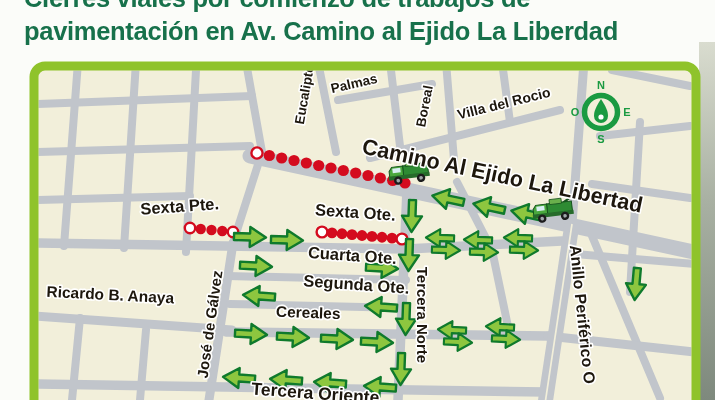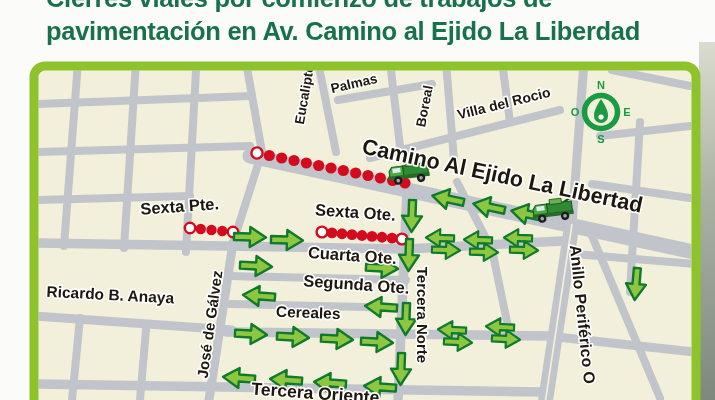--- a/index.html
+++ b/index.html
@@ -1,20 +1,20 @@
 <!DOCTYPE html>
 <html><head>
 <meta charset="utf-8">
 <style>
   html,body{margin:0;padding:0;}
   body{width:715px;height:400px;overflow:hidden;background:#fbfcf9;font-family:"Liberation Sans",sans-serif;position:relative;}
   .stage{position:absolute;inset:0;}
   .bg-band{position:absolute;right:0;top:42px;bottom:0;width:16px;
     background:linear-gradient(180deg,#d9dccf 0%,#a8b0a2 45%,#7e897d 100%);}
-  .title-line{position:absolute;left:46px;white-space:nowrap;
+  .title-line{position:absolute;left:24px;white-space:nowrap;
     font-weight:bold;font-size:25.5px;letter-spacing:-0.3px;color:#17714b;line-height:1.2;}
   .t1{top:-17px;}
   .t2{top:16px;}
   #map-svg{position:absolute;left:0;top:0;}
   .slabel{font-family:"Liberation Sans",sans-serif;font-weight:bold;
     fill:#1d170d;stroke:#ffffff;stroke-width:3.2px;paint-order:stroke;
     stroke-linejoin:round;text-anchor:middle;}
   .compass-letter{font-family:"Liberation Sans",sans-serif;font-weight:bold;
     text-anchor:middle;}
 </style>

